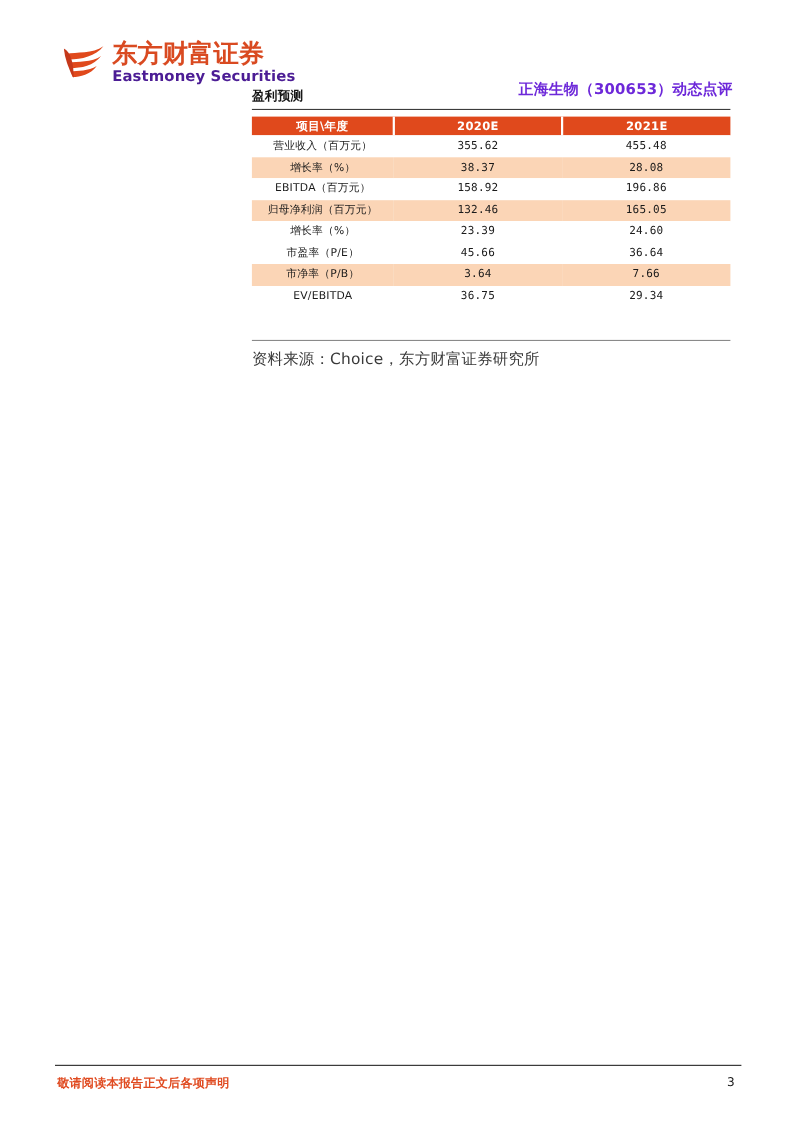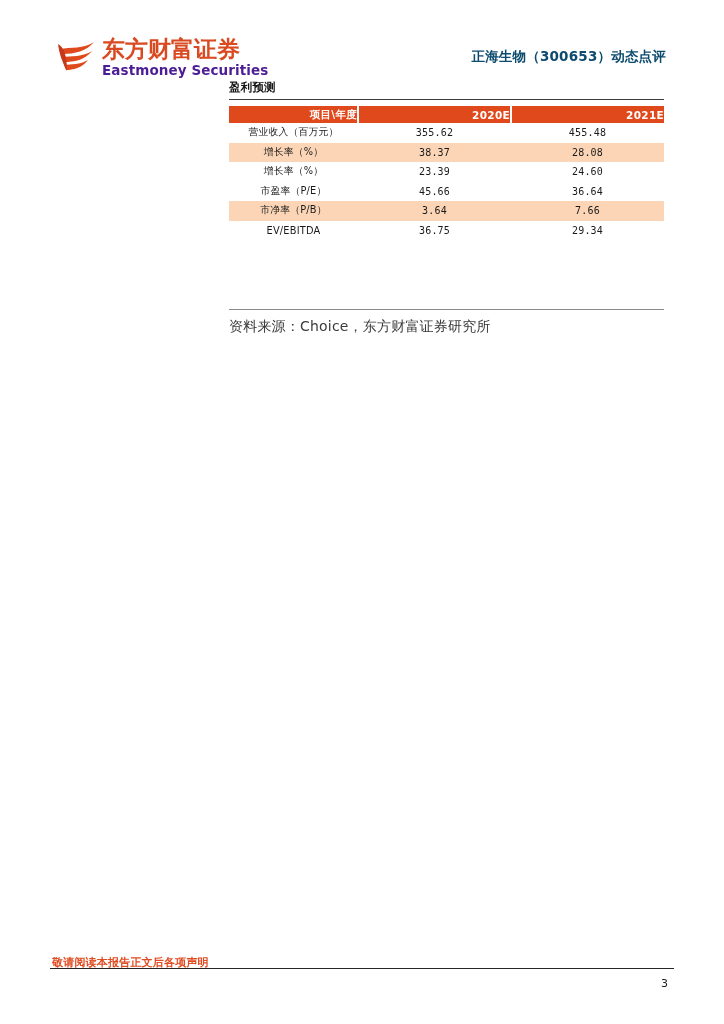--- a/index.html
+++ b/index.html
@@ -67,25 +67,25 @@
     font-weight: bold;
     color: #4c1d95;
     letter-spacing: 0.1px;
     margin-top: 2px;
     white-space: nowrap;
   }
 
   .header-title {
     position: absolute;
     right: 58px;
-    top: 48px;
+    top: 72px;
     font-family: "DejaVu Sans", "Liberation Sans", sans-serif;
     font-size: 13.5px;
     font-weight: bold;
-    color: #0c4a6e;
+    color: #6d28d9;
     white-space: nowrap;
     letter-spacing: 0.2px;
   }
 
   
   .section-title {
     position: absolute;
     left: 229px;
     top: 80px;
     font-family: "DejaVu Sans", "Liberation Sans", sans-serif;
@@ -119,21 +119,21 @@
   table.fin col.c2 { width: 153px; }
   table.fin col.c3 { width: 153px; }
 
   table.fin thead th {
     background: #e0491c;
     color: #ffffff;
     font-family: "DejaVu Sans", "Liberation Sans", sans-serif;
     font-size: 10.5px;
     font-weight: bold;
     height: 17px;
-    text-align: right;
+    text-align: center;
     vertical-align: middle;
     border-right: 2px solid #ffffff;
     padding: 0;
     letter-spacing: 0.3px;
   }
   table.fin thead th:last-child { border-right: none; }
 
   table.fin tbody td {
     font-family: "DejaVu Sans Mono", "Liberation Mono", monospace;
     font-size: 10px;
@@ -180,21 +180,21 @@
     position: absolute;
     left: 50px;
     top: 968px;
     width: 624px;
     height: 1.4px;
     background: #262626;
   }
   .footer-note {
     position: absolute;
     left: 52px;
-    top: 955px;
+    top: 977px;
     font-family: "DejaVu Sans", "Liberation Sans", sans-serif;
     font-size: 11px;
     font-weight: bold;
     color: #e04b21;
     letter-spacing: 0.2px;
   }
   .footer-page {
     position: absolute;
     right: 56px;
     top: 977px;
@@ -250,20 +250,30 @@
           <td class="label">营业收入（百万元）</td>
           <td>355.62</td>
           <td>455.48</td>
         </tr>
         <tr class="shaded">
           <td class="label">增长率（%）</td>
           <td>38.37</td>
           <td>28.08</td>
         </tr>
         <tr class="plain">
+          <td class="label">EBITDA（百万元）</td>
+          <td>158.92</td>
+          <td>196.86</td>
+        </tr>
+        <tr class="shaded">
+          <td class="label">归母净利润（百万元）</td>
+          <td>132.46</td>
+          <td>165.05</td>
+        </tr>
+        <tr class="plain">
           <td class="label">增长率（%）</td>
           <td>23.39</td>
           <td>24.60</td>
         </tr>
         <tr class="plain">
           <td class="label">市盈率（P/E）</td>
           <td>45.66</td>
           <td>36.64</td>
         </tr>
         <tr class="shaded">

